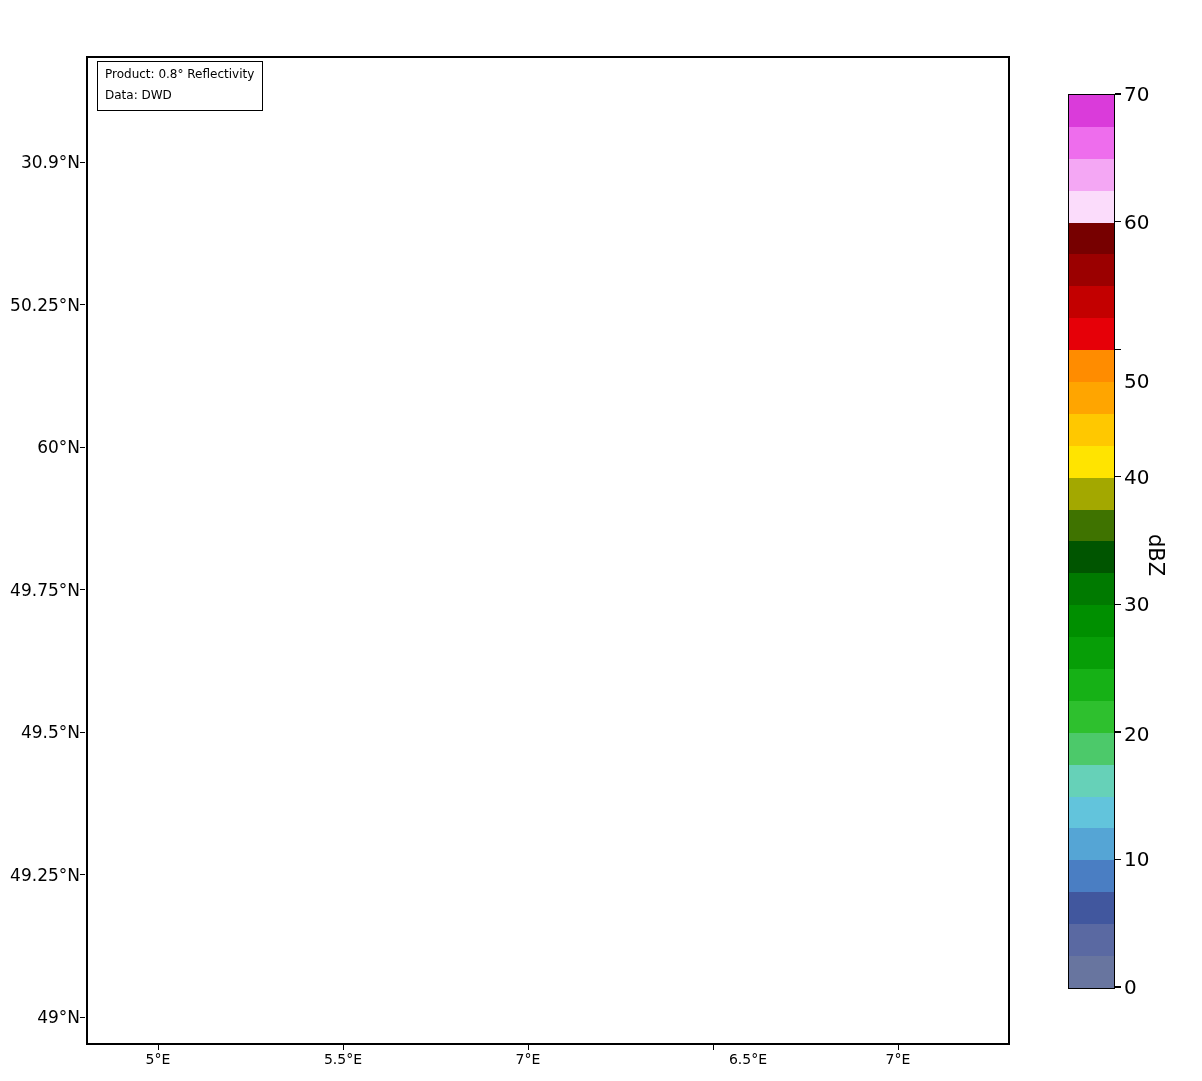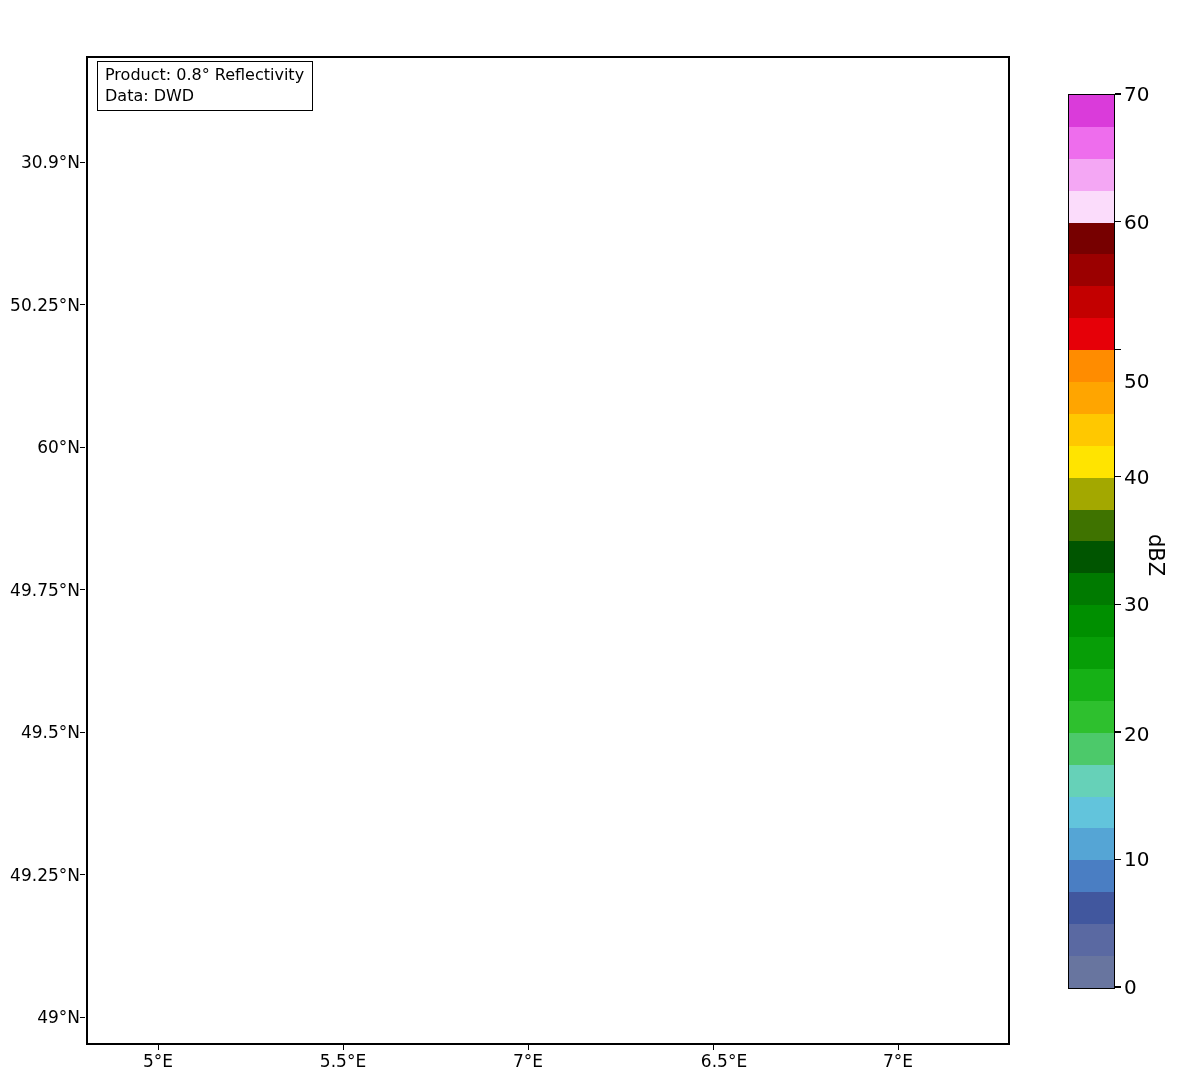--- a/index.html
+++ b/index.html
@@ -4,25 +4,25 @@
 <style>
   html,body{margin:0;padding:0;background:#ffffff;}
   #figure{position:relative;width:1202px;height:1081px;background:#ffffff;
           font-family:"DejaVu Sans","Liberation Sans",sans-serif;color:#000;overflow:hidden;}
   #title{position:absolute;left:86px;top:8px;width:924px;text-align:center;
          font-size:30px;line-height:36px;white-space:nowrap;}
   #map-frame{position:absolute;left:86px;top:56px;width:924px;height:989px;
              border:2px solid #000;box-sizing:border-box;background:#fff;}
   #map-svg{position:absolute;left:86px;top:56px;width:924px;height:989px;}
   #info-box{position:absolute;left:97px;top:61px;background:#fff;border:1.2px solid #000;
-            padding:2px 8px 4px 7px;font-size:16px;line-height:21px;z-index:5;}
+            padding:2px 8px 4px 7px;font-size:12px;line-height:21px;z-index:5;}
   .ytick-label{position:absolute;right:1122px;transform:translateY(-50%);
                font-size:17px;white-space:nowrap;}
   .xtick-label{position:absolute;top:1051px;transform:translateX(-50%);
-               font-size:17px;white-space:nowrap;}
+               font-size:14px;white-space:nowrap;}
   .tickmark{position:absolute;background:#000;}
   #colorbar-outline{position:absolute;left:1068px;top:94px;width:45px;height:893px;
                     border:1.6px solid #000;box-sizing:content-box;display:flex;
                     flex-direction:column;}
   .cb-seg{width:100%;flex:1 1 auto;}
   .cb-label{position:absolute;left:1124px;transform:translateY(-50%);font-size:20px;}
   #cbar-axis-label{position:absolute;left:1156px;top:555px;font-size:21px;
                    transform:translate(-50%,-50%) rotate(90deg);white-space:nowrap;}
 </style>
 </head>
@@ -159,21 +159,21 @@
       <div class="ytick-label" style="top: 874.5px;">49.25°N</div>
       <div class="tickmark" style="left: 80px; top: 1016.5px; width: 5px; height: 1.2px;"></div>
       <div class="ytick-label" style="top: 1017px;">49°N</div>
       <div class="tickmark" style="left: 157.5px; top: 1045px; width: 1.2px; height: 5px;"></div>
       <div class="xtick-label" style="left: 158px;">5°E</div>
       <div class="tickmark" style="left: 342.5px; top: 1045px; width: 1.2px; height: 5px;"></div>
       <div class="xtick-label" style="left: 343px;">5.5°E</div>
       <div class="tickmark" style="left: 527.5px; top: 1045px; width: 1.2px; height: 5px;"></div>
       <div class="xtick-label" style="left: 528px;">7°E</div>
       <div class="tickmark" style="left: 712.5px; top: 1045px; width: 1.2px; height: 5px;"></div>
-      <div class="xtick-label" style="left: 724px;">6.5°E</div>
+      <div class="xtick-label" style="left: 748px;">6.5°E</div>
       <div class="tickmark" style="left: 897.5px; top: 1045px; width: 1.2px; height: 5px;"></div>
       <div class="xtick-label" style="left: 898px;">7°E</div>
     </div>
 
   <div id="colorbar-outline">
       <div class="cb-seg" style="background: rgb(218, 59, 218);"></div>
       <div class="cb-seg" style="background: rgb(238, 109, 237);"></div>
       <div class="cb-seg" style="background: rgb(244, 167, 244);"></div>
       <div class="cb-seg" style="background: rgb(251, 220, 251);"></div>
       <div class="cb-seg" style="background: rgb(119, 0, 0);"></div>

